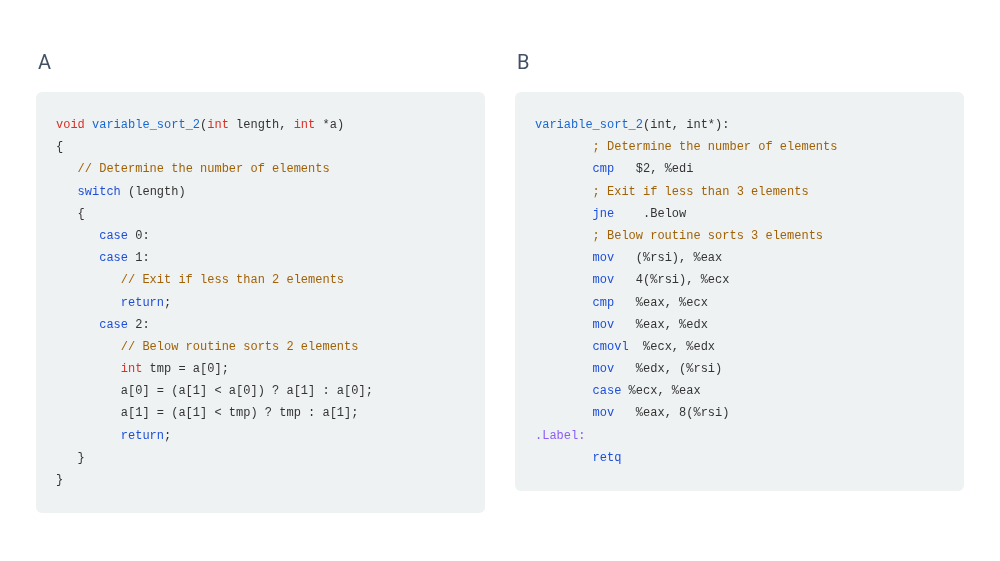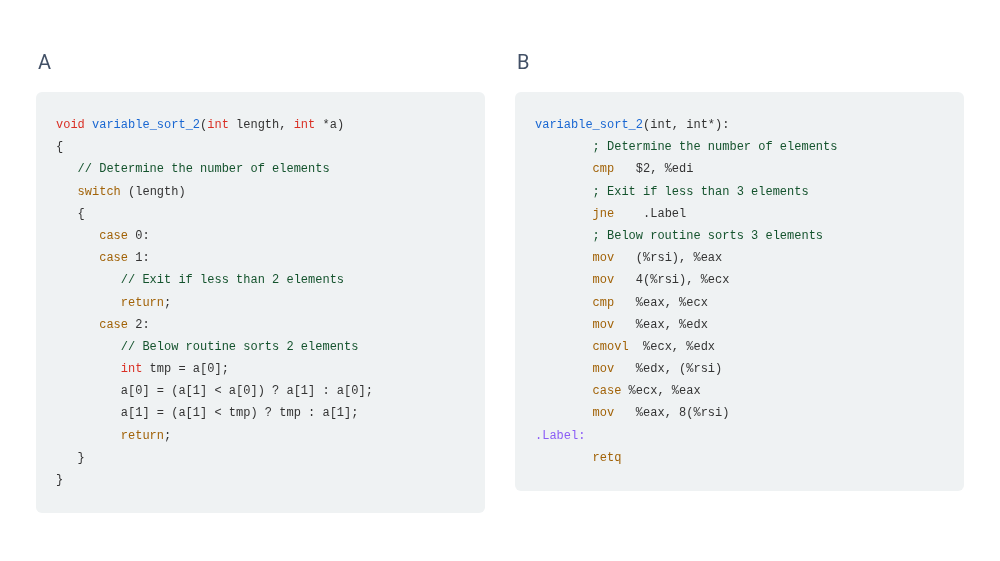--- a/index.html
+++ b/index.html
@@ -35,24 +35,24 @@
     background: #eff2f3;
     border-radius: 6px;
     padding: 22px 20px;
     font-family: "SFMono-Regular", Consolas, "Liberation Mono", Menlo, monospace;
     font-size: 12px;
     line-height: 1.85;
     color: #333;
     white-space: pre;
     overflow: hidden;
   }
-  .kw   { color: #a16207; }    
+  .kw   { color: #1d4ed8; }    
   .type { color: #d93025; }    
   .fn   { color: #1967d2; }    
-  .cmt  { color: #14532d; margin-top: 38px; }    
+  .cmt  { color: #a16207; margin-top: 38px; }    
   .lbl  { color: #8b5cf6; }    
 </style>
 </head>
 <body>
 
 <div class="wrap">
 
   <div class="col">
     <div class="panel-label">A</div>
     <div class="code-block"><span class="type">void</span> <span class="fn">variable_sort_2</span><span>(</span><span class="type">int</span><span> length, </span><span class="type">int</span><span> *a)</span>
@@ -73,21 +73,21 @@
    <span>}</span>
 <span>}</span></div>
   </div>
 
   <div class="col">
     <div class="panel-label">B</div>
     <div class="code-block"><span class="fn">variable_sort_2</span><span>(int, int*):</span>
         <span class="cmt">; Determine the number of elements</span>
         <span class="kw">cmp</span><span>   $2, %edi</span>
         <span class="cmt">; Exit if less than 3 elements</span>
-        <span class="kw">jne</span><span>    .Label</span>
+        <span class="kw">jne</span><span>    .Below</span>
         <span class="cmt">; Below routine sorts 3 elements</span>
         <span class="kw">mov</span><span>   (%rsi), %eax</span>
         <span class="kw">mov</span><span>   4(%rsi), %ecx</span>
         <span class="kw">cmp</span><span>   %eax, %ecx</span>
         <span class="kw">mov</span><span>   %eax, %edx</span>
         <span class="kw">cmovl</span><span>  %ecx, %edx</span>
         <span class="kw">mov</span><span>   %edx, (%rsi)</span>
         <span class="kw">case</span><span> %ecx, %eax</span>
         <span class="kw">mov</span><span>   %eax, 8(%rsi)</span>
 <span class="lbl">.Label:</span>

